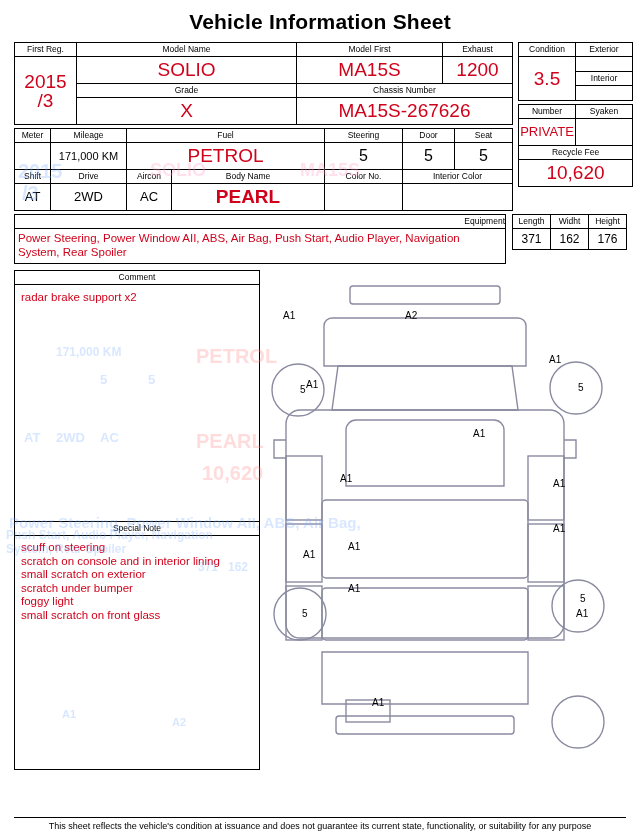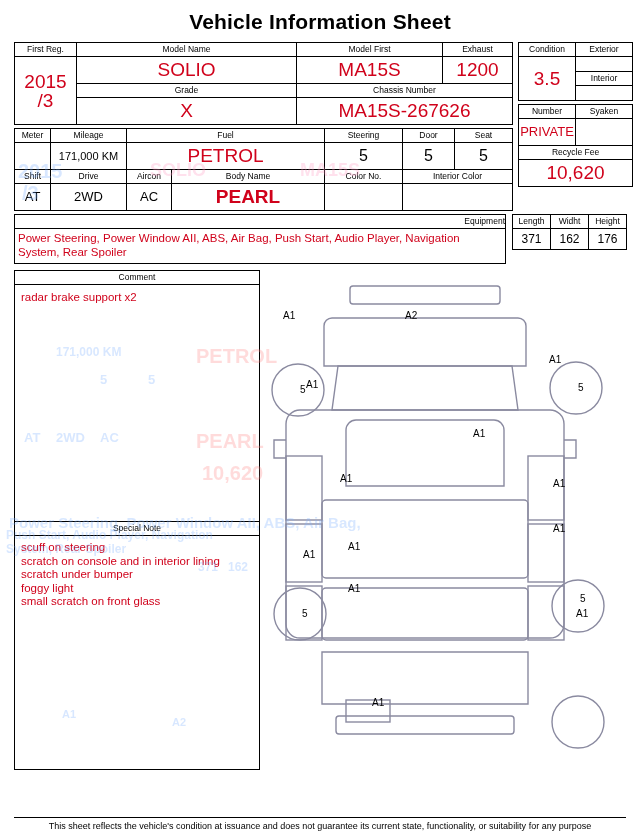--- a/index.html
+++ b/index.html
@@ -351,20 +351,21 @@
 
   <div class="lower">
 
     <div class="notes-col">
       <div class="sec-head">Comment</div>
       <div class="comment-body">radar brake support x2</div>
       <div class="sec-head mid">Special Note</div>
       <div class="special-body">
         <div>scuff on steering</div>
         <div>scratch on console and in interior lining</div>
+        <div>small scratch on exterior</div>
         <div>scratch under bumper</div>
         <div>foggy light</div>
         <div>small scratch on front glass</div>
       </div>
     </div>
 
     <div class="diagram">
       <svg width="366" height="500" viewBox="0 0 366 500">
         <g fill="none" stroke="#8a8aa0" stroke-width="1.4">
 

